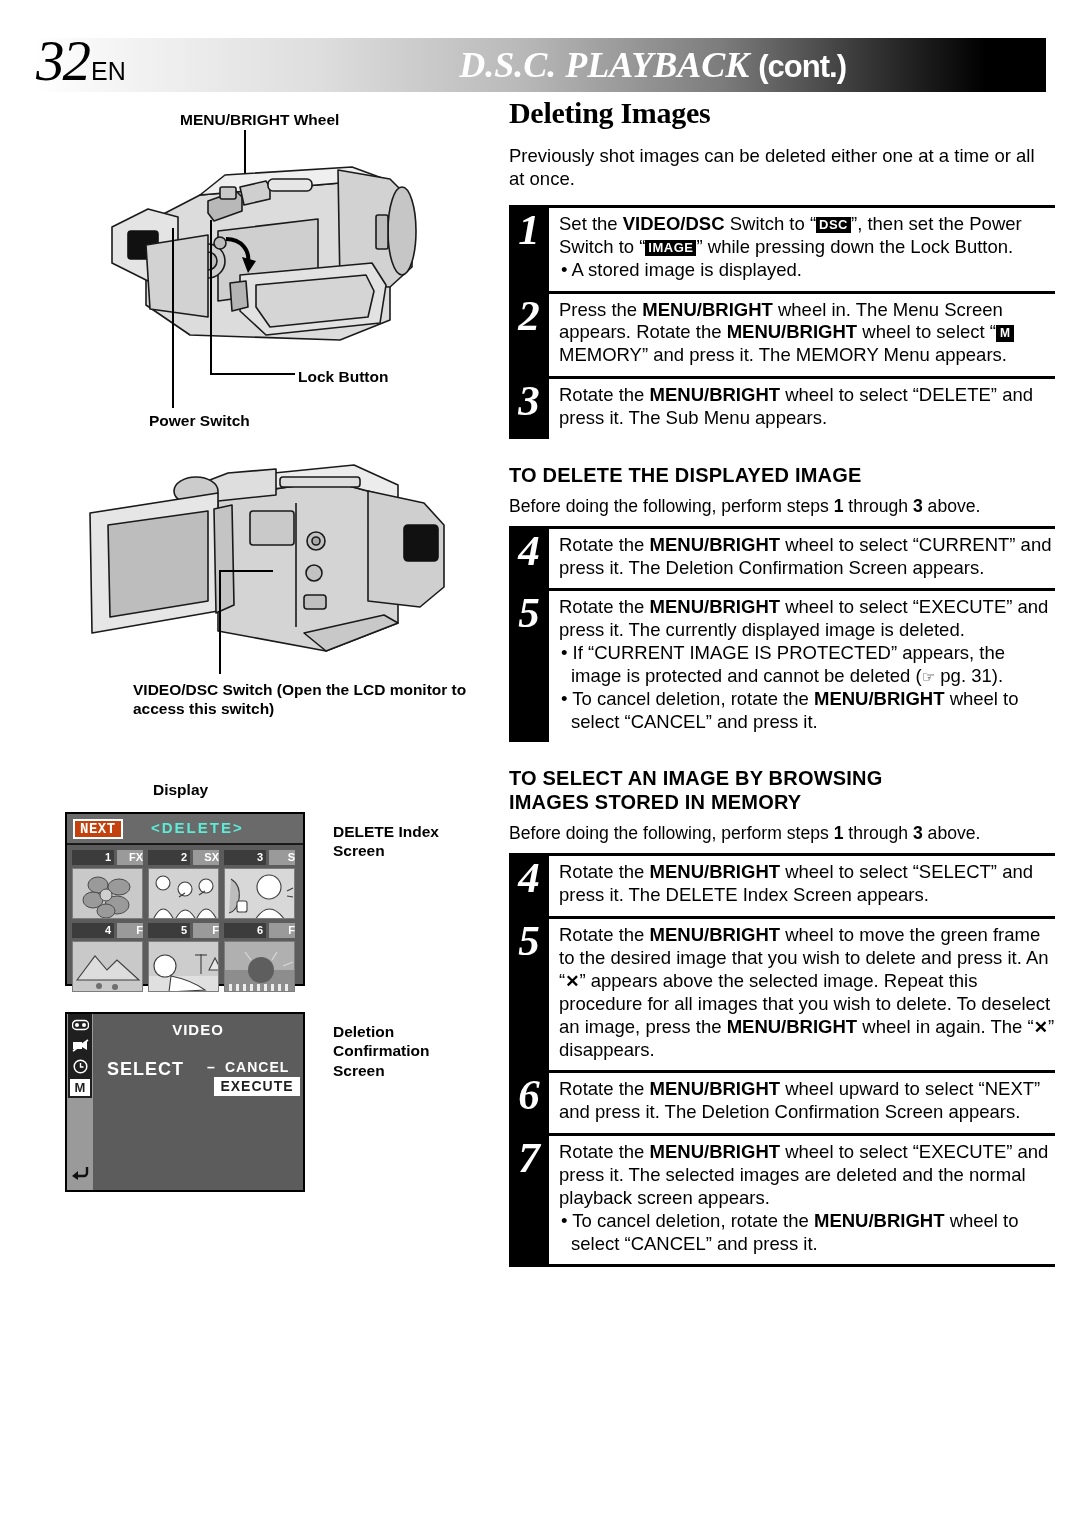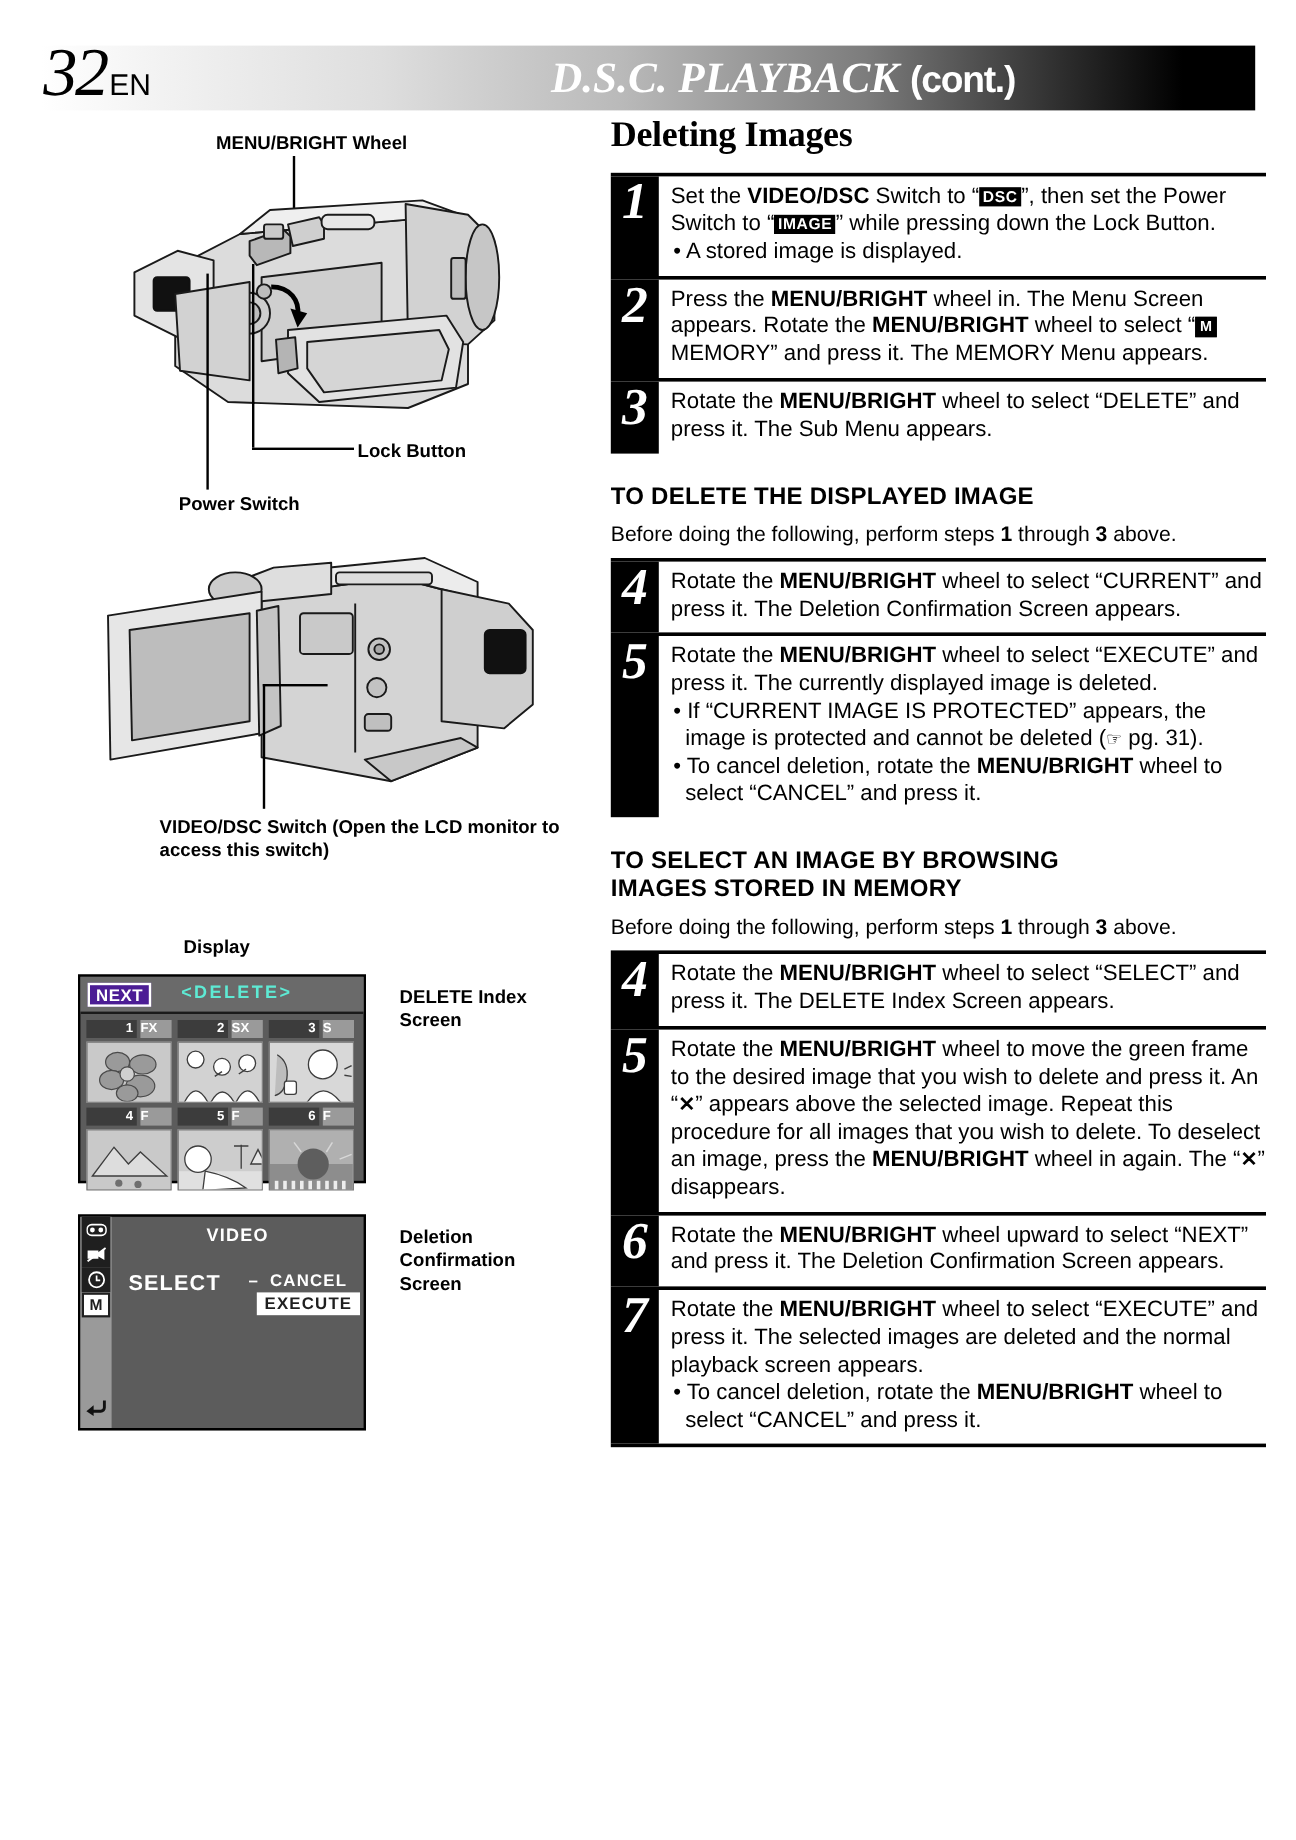--- a/index.html
+++ b/index.html
@@ -55,41 +55,41 @@
 
   
   .lcd{position:absolute;background:#5c5c5c;border:2px solid #000;}
   .idx-screen{left:45px;top:712px;width:236px;height:170px;}
   .idx-head{
     position:relative;height:29px;background:#6a6a6a;
     border-bottom:2px solid #1a1a1a;
   }
   .next-chip{
     position:absolute;left:6px;top:5px;padding:0px 5px;
-    background:#4c1d95;border:2px solid #ffffff;color:#ffffff;
-    font-family:Liberation Sans, sans-serif;font-weight:700;font-size:14px;
+    background:#c2410c;border:2px solid #ffffff;color:#ffffff;
+    font-family:Liberation Mono, monospace;font-weight:700;font-size:14px;
     letter-spacing:0.5px;line-height:16px;
   }
   .idx-title{
     position:absolute;left:84px;top:5px;color:#5eead4;font-weight:700;
     font-size:15px;letter-spacing:2px;line-height:17px;
     font-family:"Liberation Sans", sans-serif;
   }
   .idx-body{padding:5px 5px 6px 5px;}
   .idx-row{display:flex;gap:5px;}
   .idx-cell{width:71px;}
   .cell-bar{display:flex;gap:3px;height:15px;margin-bottom:3px;}
   .cell-num{
     flex:1;background:#3c3c3c;color:#ffffff;font-weight:700;font-size:11px;
     text-align:right;padding-right:3px;line-height:15px;
     font-family:"Liberation Sans", sans-serif;
   }
   .cell-tag{
     width:26px;background:#9a9a9a;color:#ffffff;font-weight:700;font-size:11px;
-    text-align:left;line-height:15px;font-family:"Liberation Sans", sans-serif;
+    text-align:right;line-height:15px;font-family:"Liberation Sans", sans-serif;
   }
   .thumb{width:71px;height:51px;border:1px solid #7d7d7d;box-sizing:border-box;
     background:#b4b4b4;position:relative;overflow:hidden;}
 
   .conf-screen{left:45px;top:912px;width:236px;height:176px;}
   .conf-side{
     position:absolute;left:0;top:0;width:26px;height:100%;background:#9a9a9a;
   }
   .conf-ico{
     width:24px;height:21px;margin:0 auto;background:#1f1f1f;
@@ -453,20 +453,21 @@
       <div class="conf-execute">EXECUTE</div>
     </div>
 
     <div class="lbl lbl-delconf">Deletion Confirmation Screen</div>
 
   </div>
 
   <div class="rightcol">
 
     <h1 class="sec-title">Deleting Images</h1>
+    <p class="intro">Previously shot images can be deleted either one at a time or all at once.</p>
 
     <div class="steps">
       <div class="step">
         <div class="step-num">1</div>
         <div class="step-body"><span>Set the <b>VIDEO/DSC</b> Switch to “<span class="chip">DSC</span>”, then set the Power Switch to “<span class="chip">IMAGE</span>” while pressing down the Lock Button.</span> <span class="bullet">• A stored image is displayed.</span></div>
       </div>
       <div class="step">
         <div class="step-num">2</div>
         <div class="step-body"><span>Press the <b>MENU/BRIGHT</b> wheel in. The Menu Screen appears. Rotate the <b>MENU/BRIGHT</b> wheel to select “<span class="mchip">M</span> MEMORY” and press it. The MEMORY Menu appears.</span></div>
       </div>

